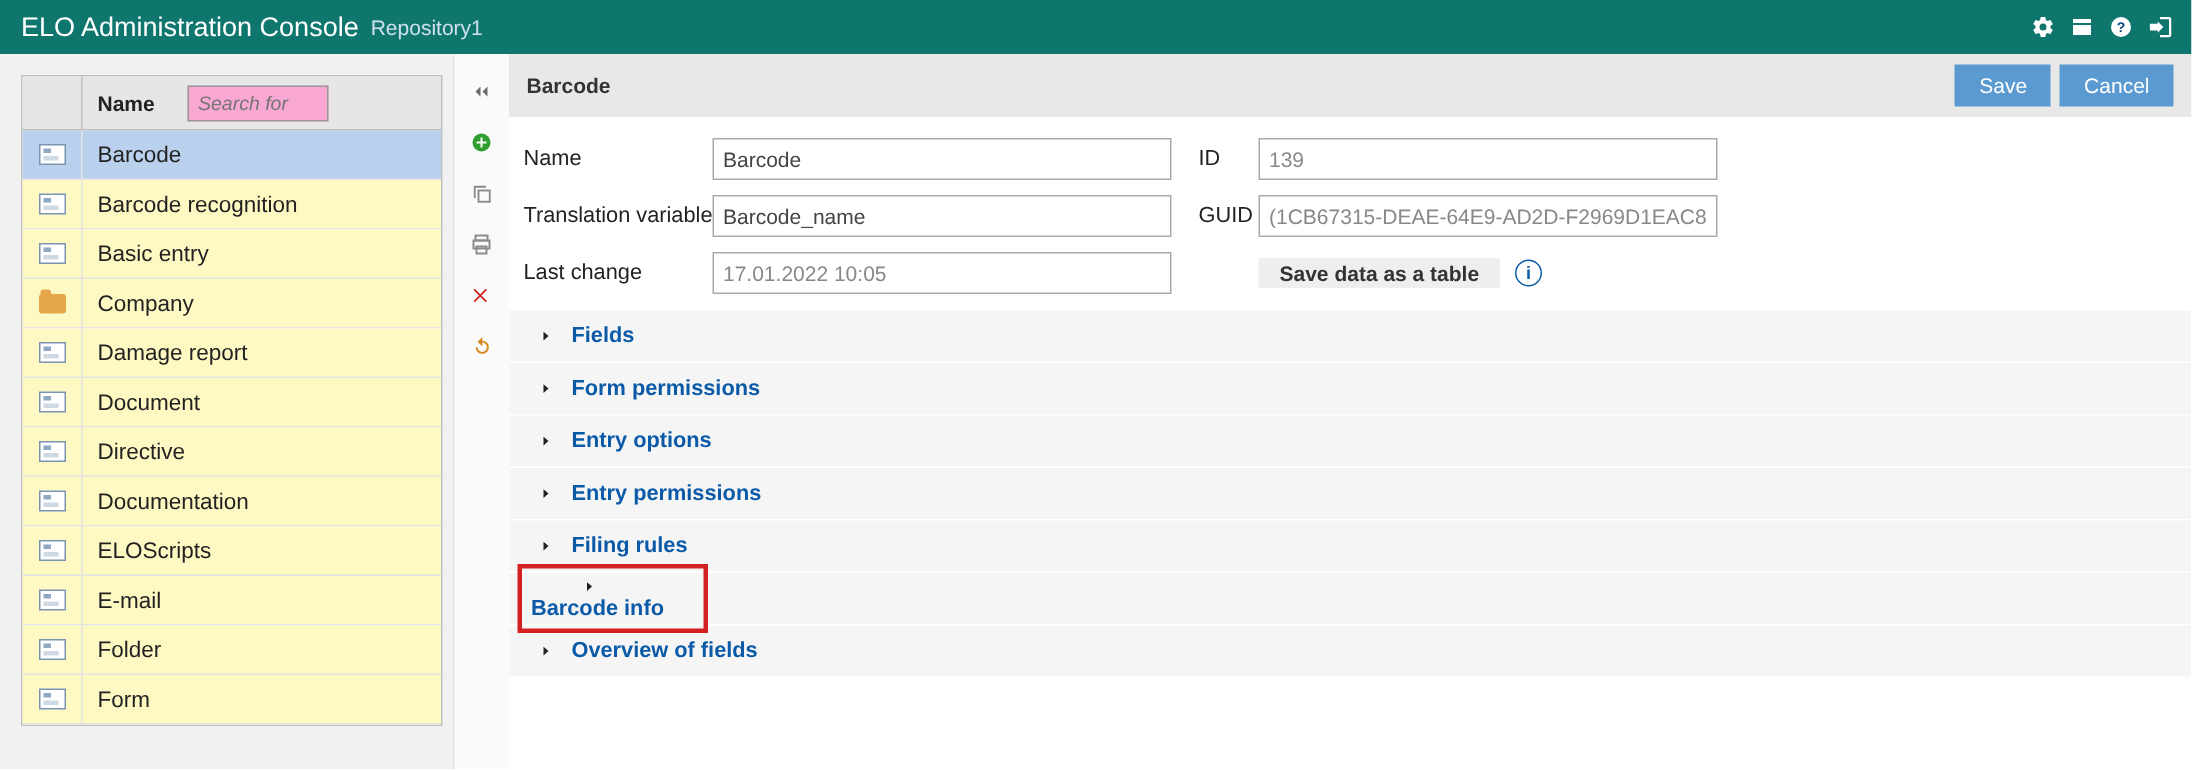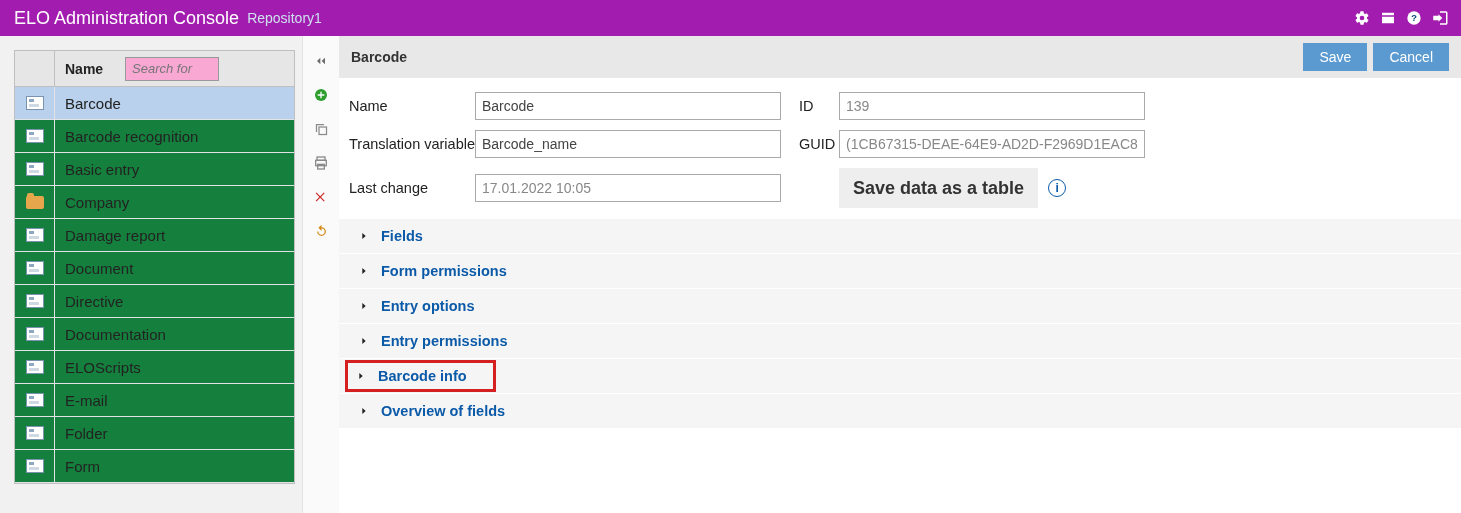--- a/index.html
+++ b/index.html
@@ -7,21 +7,21 @@
     font-family: "Segoe UI", Arial, sans-serif;
     font-size: 14px;
     color: #222;
     background: #fff;
     width: 1461px;
     height: 513px;
     overflow: hidden;
   }
   
   .topbar {
-    background: #a21caf;
+    background: #0f766e;
     color: #fff;
     height: 36px;
     display: flex;
     align-items: center;
     padding: 0 10px 0 14px;
   }
   .topbar .title { font-size: 18px; font-weight: 400; margin-right: 8px; }
   .topbar .repo { font-size: 14px; color: #cfe0ef; }
   .topbar .spacer { flex: 1; }
   .topbar .tbicon { width: 22px; height: 22px; display: flex; align-items: center; justify-content: center; margin-left: 4px; cursor: pointer; }
@@ -58,21 +58,21 @@
     border: 1px solid #999;
     background: #f9a8d4;
     font-size: 13px;
   }
   .row {
     display: flex;
     align-items: center;
     height: 33px;
     border-bottom: 1px solid #e3e3e5;
     cursor: pointer;
-    background: #15803d;
+    background: #fef9c3;
   }
   .row.selected { background: #b9d1ec; }
   .row .iconcell {
     width: 40px;
     display: flex;
     align-items: center;
     justify-content: center;
     border-right: 1px solid #e3e3e5;
     height: 100%;
   }
@@ -119,21 +119,21 @@
   .body { padding: 14px 0 0 0; overflow-y: auto; flex:1; }
   .formrow { display: flex; align-items: center; margin-bottom: 10px; padding-left: 10px; }
   .formrow label { width: 126px; font-size: 14.5px; color: #222; }
   .formrow input.txt {
     width: 306px; height: 28px; border: 1px solid #aaa; padding: 2px 6px; font-size: 14px; color: #444;
   }
   .formrow .gap { width: 18px; }
   .formrow label.short { width: 40px; }
   .formrow input.ro { color: #888; background:#fff; }
   .savebtn {
-    background: #eee; border: none; height: 40px; padding: 0 14px; font-size: 18px; cursor: pointer; font-weight:600; color:#333;
+    background: #eee; border: none; height: 20px; padding: 0 14px; font-size: 14px; cursor: pointer; font-weight:600; color:#333;
   }
   .info-ic { margin-left: 10px; color:#0b5aa8; width:18px; height:18px; display:flex; align-items:center; justify-content:center; border:1.5px solid #0b5aa8; border-radius:50%; font-size:12px; font-weight:bold; cursor:pointer; }
   
   .accwrap { margin-top: 6px; }
   .acc {
     height: 35px;
     background: #f5f5f6;
     border-top: 1px solid #fff;
     display: flex;
     align-items: center;
@@ -355,22 +355,30 @@
             <span class="acclbl">Entry options</span>
           </div>
           <div class="acc">
             <span class="chev">
               <svg width="10" height="10" viewBox="0 0 24 24">
                 <path d="M8 5l8 7-8 7z"></path>
               </svg>
             </span>
             <span class="acclbl">Entry permissions</span>
           </div>
+          <div class="acc">
+            <span class="chev">
+              <svg width="10" height="10" viewBox="0 0 24 24">
+                <path d="M8 5l8 7-8 7z"></path>
+              </svg>
+            </span>
+            <span class="acclbl">Filing rules</span>
+          </div>
           <div class="acc" style="padding-left: 12px;">
-            <div style="display: flex; align-items: center; border: 3px solid rgb(212, 32, 32); padding: 5px 26px 5px 6px; margin-left: -6px;">
+            <div style="display: flex; align-items: center; border: 3px solid rgb(212, 32, 32); padding: 5px 26px 5px 6px; margin-left: -6px; flex-direction: column;">
               <span class="chev">
                 <svg width="10" height="10" viewBox="0 0 24 24">
                   <path d="M8 5l8 7-8 7z"></path>
                 </svg>
               </span>
               <span class="acclbl">Barcode info</span>
             </div>
           </div>
           <div class="acc">
             <span class="chev">

